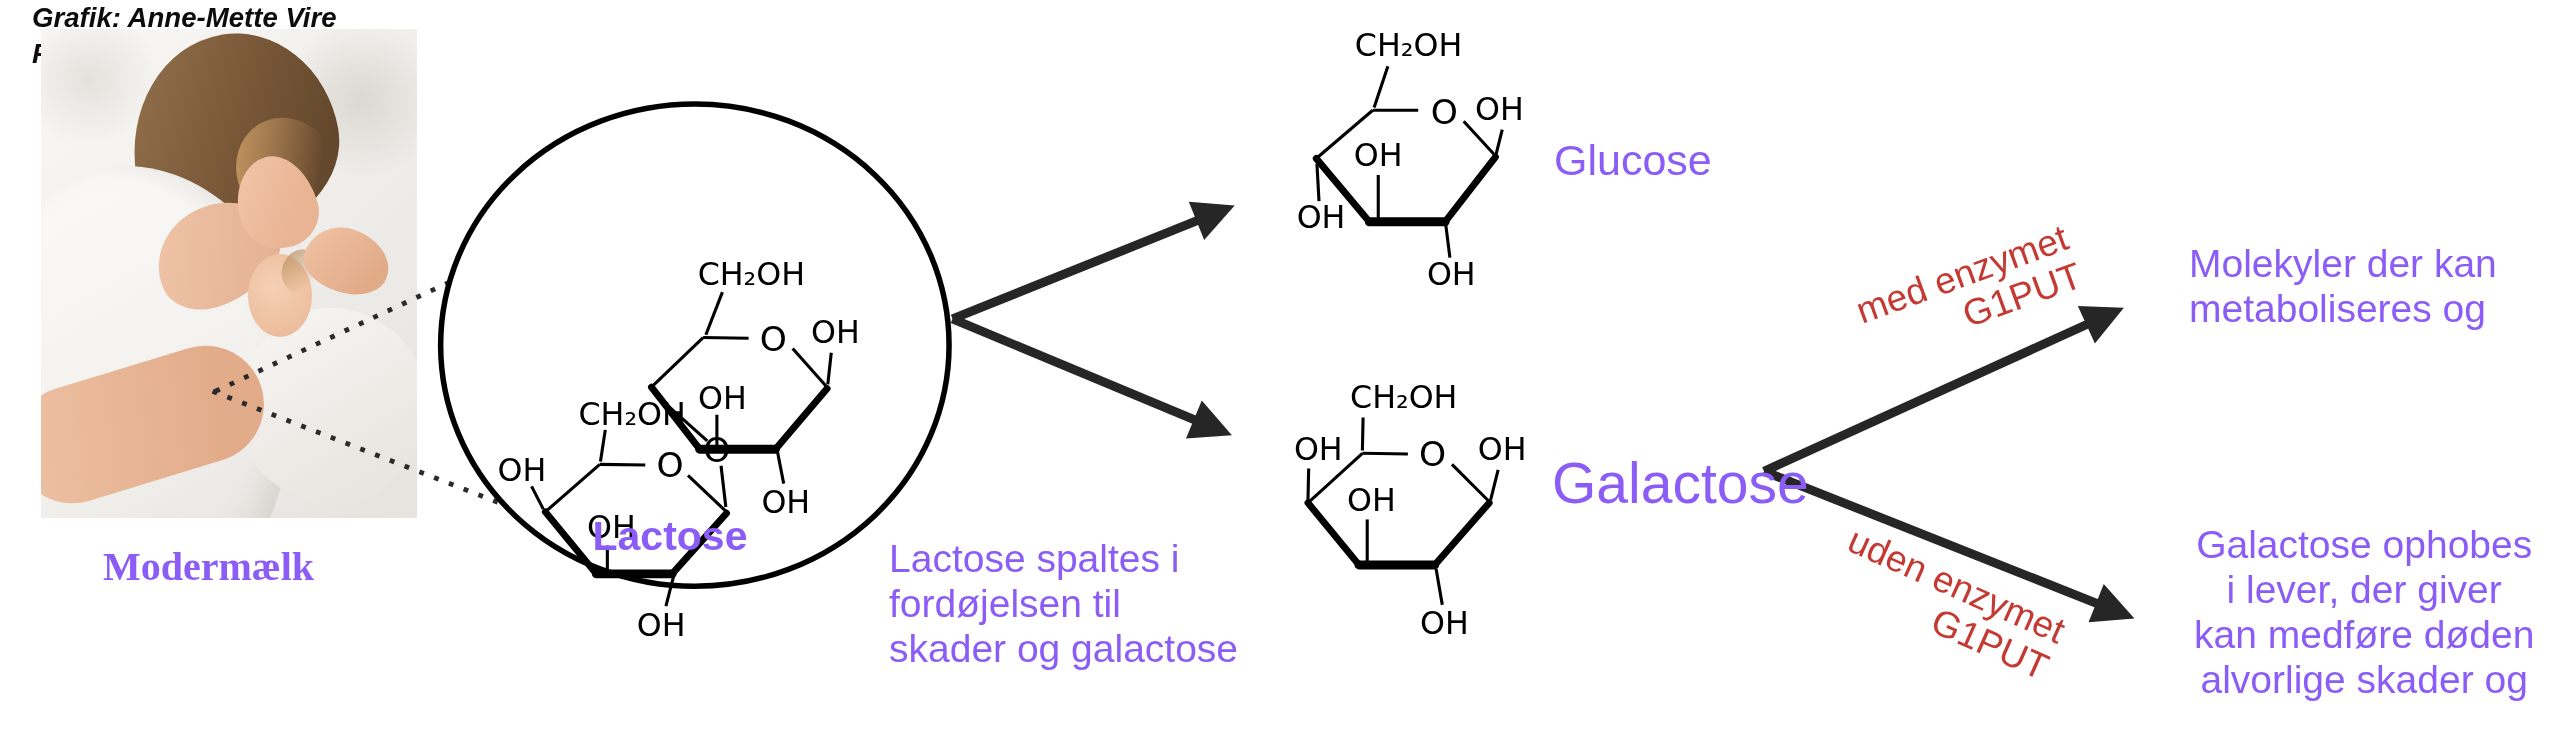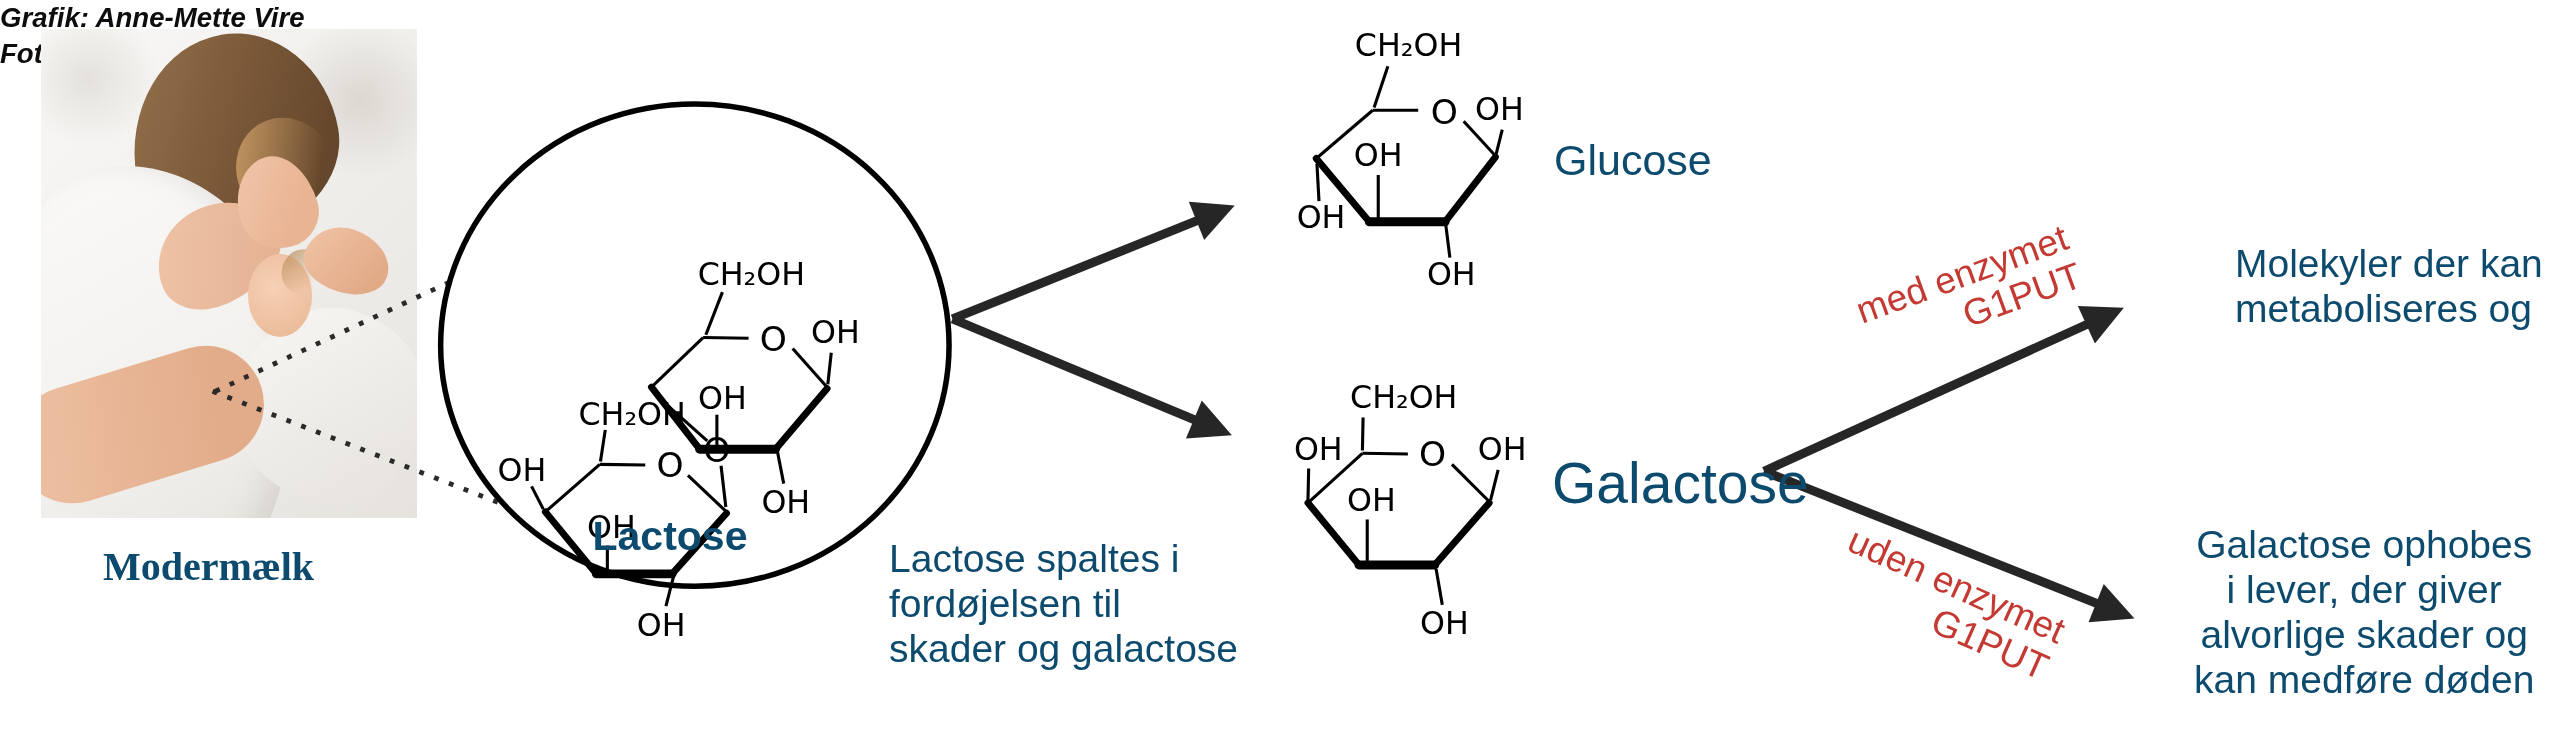--- a/index.html
+++ b/index.html
@@ -42,28 +42,28 @@
   .bond{stroke:#000;stroke-width:4.5;fill:none;}
   .bold{stroke:#000;stroke-width:10;stroke-linecap:round;fill:none;}
   .bfloor{stroke:#000;stroke-width:13;stroke-linecap:round;fill:none;}
   .arrow{stroke:#262626;stroke-width:13;fill:none;}
   .dot{stroke:#2a2a2a;stroke-width:7;stroke-dasharray:7 16;fill:none;}
   .ring{stroke:#000;stroke-width:8;fill:none;}
   .chem{font-family:"DejaVu Sans","Liberation Sans",sans-serif;font-size:46px;fill:#000;text-anchor:middle;}
   .chem-o{font-size:50px;}
 
   
-  .t{position:absolute;color:#0c4a6e;white-space:nowrap;}
+  .t{position:absolute;color:#8b5cf6;white-space:nowrap;}
   .title{left:103px;top:543px;font-size:40px;font-weight:700;font-family:Liberation Serif, serif;}
-  .credits{left:43px;top:644px;font-size:27.6px;line-height:36px;font-weight:700;font-style:italic;color:#0d0d0d;}
+  .credits{left:43px;top:644px;font-size:27.6px;line-height:36px;font-weight:700;font-style:italic;color:#0d0d0d;padding-left:32px;}
   .lab-lactose{left:532px;top:513px;width:276px;text-align:center;font-size:41px;font-weight:bold;}
   .lab-glucose{left:1554px;top:136px;font-size:43px;}
   .lab-galactose{left:1552px;top:450px;font-size:57px;}
   .split{left:889px;top:536px;width:413px;text-align:left;font-size:39px;line-height:45px;}
-  .out1{left:2189px;top:241px;font-size:39px;line-height:45px;margin-left:46px;}
+  .out1{left:2189px;top:241px;font-size:39px;line-height:45px;}
   .out2{left:2194px;top:522px;font-size:39px;line-height:45px;text-align:center;}
   .enz{position:absolute;color:#c43a32;font-size:37px;line-height:40px;text-align:right;width:248px;white-space:nowrap;}
   .enz-med{left:1833px;top:258px;transform:rotate(-20deg);}
   .enz-uden{left:1817px;top:561px;transform:rotate(24deg);}
 </style>
 </head>
 <body>
 
 <div class="stage">
 
@@ -214,18 +214,18 @@
   </div>
 
   <div class="t out1">
     <div>Molekyler der kan</div>
     <div>metaboliseres og</div>
   </div>
 
   <div class="t out2">
     <div>Galactose ophobes</div>
     <div>i lever, der giver</div>
+    <div>kan medføre døden</div>
     <div>alvorlige skader og</div>
-    <div>kan medføre døden</div>
   </div>
 
 </div>
 
 
 </body></html>

